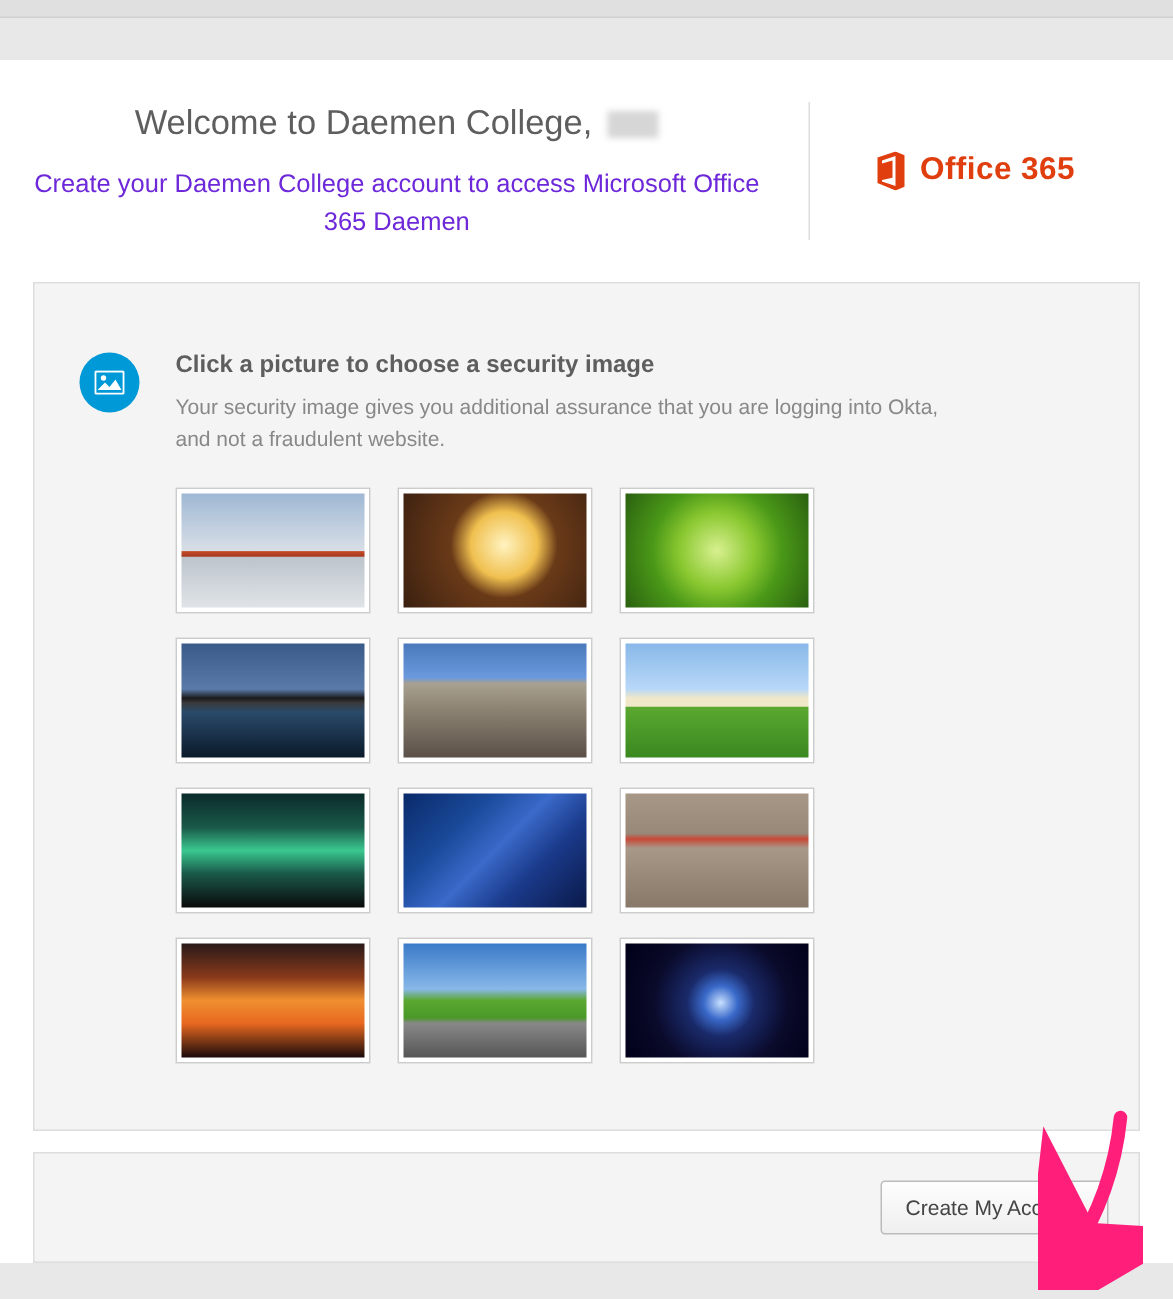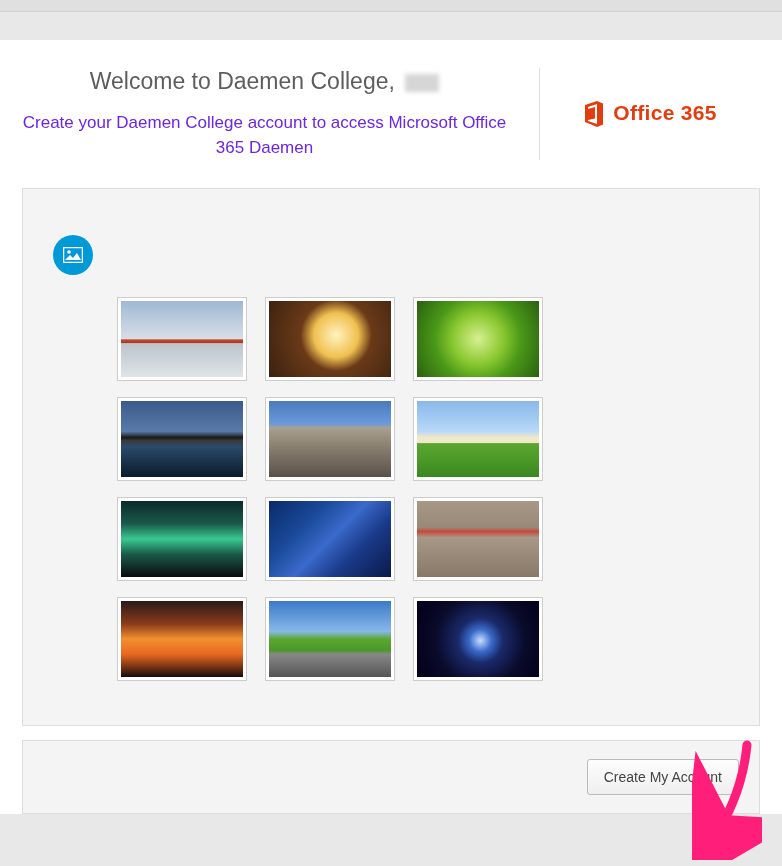--- a/index.html
+++ b/index.html
@@ -191,20 +191,24 @@
 
     <div class="content">
       <div class="instruction">
         <div class="icon-circle">
           <svg width="20" height="16" viewBox="0 0 20 16">
             <rect x="0.5" y="0.5" width="19" height="15" rx="1" fill="none" stroke="#fff" stroke-width="1.5"></rect>
             <circle cx="6" cy="5" r="1.8" fill="#fff"></circle>
             <path d="M2 13 L7 8 L10 11 L14 6 L18 13 Z" fill="#fff"></path>
           </svg>
         </div>
+        <div class="instruction-text">
+          <h2>Click a picture to choose a security image</h2>
+          <p>Your security image gives you additional assurance that you are logging into Okta, and not a fraudulent website.</p>
+        </div>
       </div>
 
       <div class="image-grid">
         <div class="sec-img img-bridge1" title="golden-gate-bridge">
             <div class="inner"></div>
           </div>
         <div class="sec-img img-brew" title="beverage-glass">
             <div class="inner"></div>
           </div>
         <div class="sec-img img-succulent" title="green-succulent">

